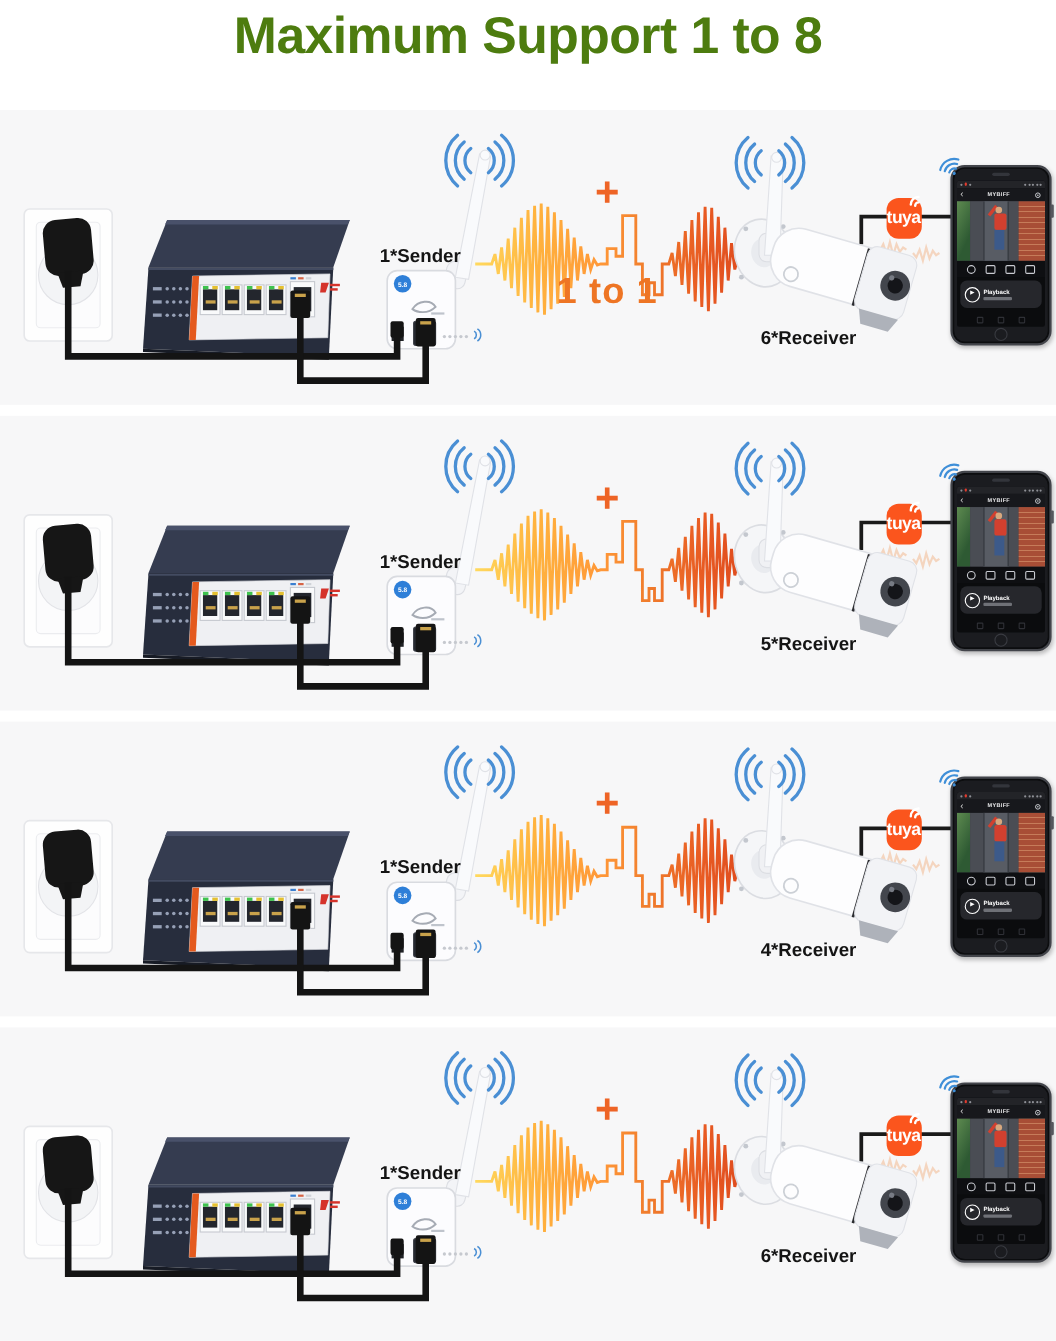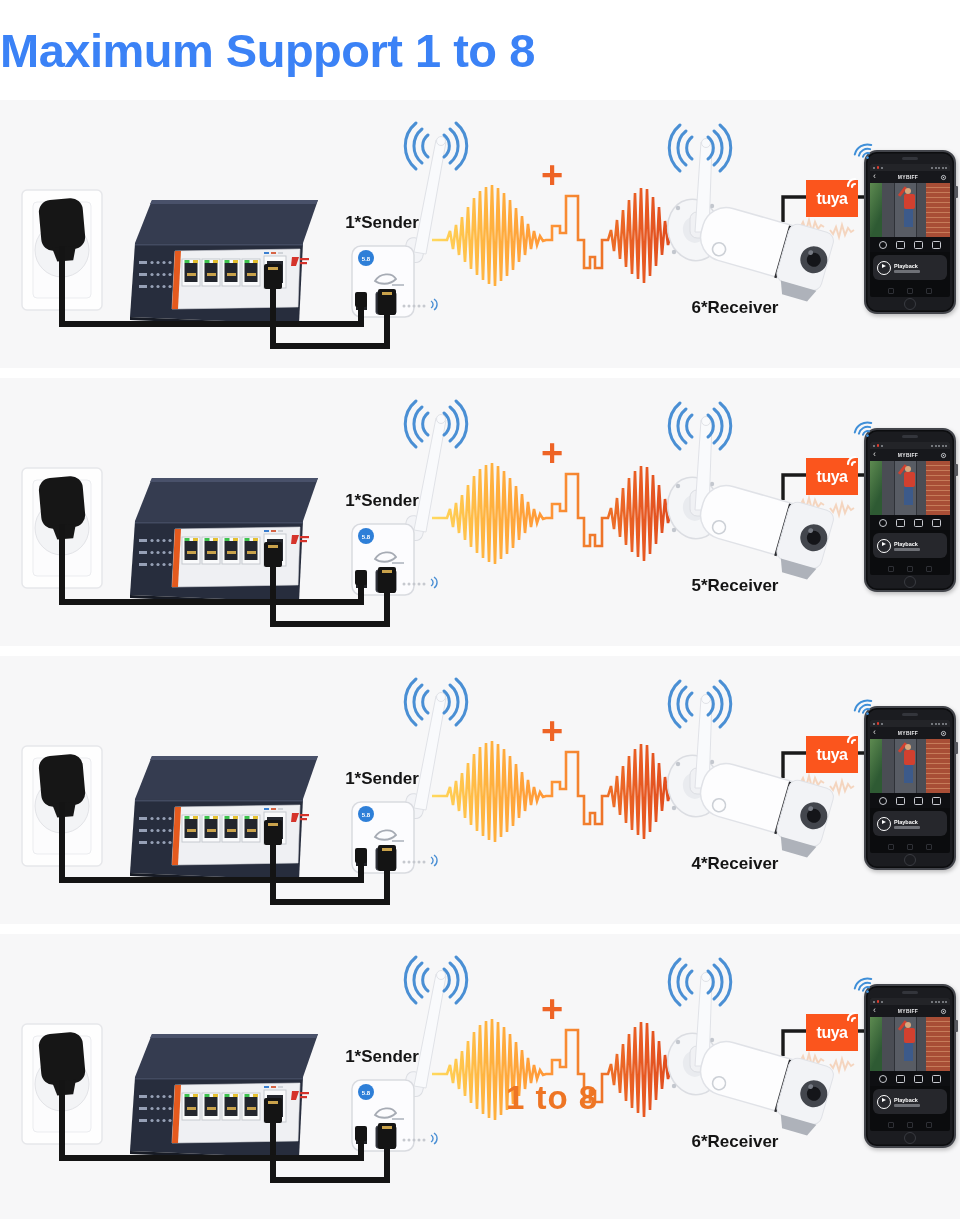--- a/index.html
+++ b/index.html
@@ -1,29 +1,29 @@
 <!DOCTYPE html>
 <html><head>
 <meta charset="utf-8">
 <style>
   html,body{margin:0;padding:0;background:#fff;}
   body{width:960px;height:1219px;overflow:hidden;font-family:"Liberation Sans","DejaVu Sans",sans-serif;position:relative;}
   header{height:100px;background:#fff;}
-  h1{margin:0;padding-top:23px;text-align:left;font-size:47px;font-weight:700;color:#3b82f6;letter-spacing:-0.5px;}
+  h1{margin:0;padding-top:4px;text-align:center;font-size:47px;font-weight:700;color:#4d7c0f;letter-spacing:-0.5px;}
   #rows{background:#fff;}
   .row{position:relative;height:268px;background:#f7f7f8;margin-bottom:10px;overflow:hidden;}
   .row-last{height:285px;margin-bottom:0;}
   .row-art{position:absolute;left:0;top:0;}
   .lbl{position:absolute;font-weight:700;color:#141414;font-size:17px;text-align:center;}
-  .sender-lbl{left:340px;top:113px;width:84px;}
+  .sender-lbl{left:340px;top:123px;width:84px;}
   .receiver-lbl{left:650px;top:198px;width:170px;}
   .plus{position:absolute;left:517px;top:54px;width:70px;text-align:center;font-size:38px;font-weight:700;color:#ee6426;}
   .ratio{position:absolute;left:462px;top:145px;width:180px;text-align:center;font-size:33px;font-weight:700;color:#ee7524;letter-spacing:1px;}
   
-  .tuya{position:absolute;left:806px;top:80px;width:52px;height:37px;background:#fb551d;border-radius:0;display:flex;align-items:center;justify-content:center;}
+  .tuya{position:absolute;left:806px;top:80px;width:32px;height:37px;background:#fb551d;border-radius:11px;display:flex;align-items:center;}
   .tuya span{color:#fff;font-weight:700;font-size:16px;letter-spacing:-0.5px;}
   .tuya svg{position:absolute;right:-6px;top:-8px;width:18px;height:17px;overflow:visible;}
   
   .phone{position:absolute;left:864px;top:50px;width:88px;height:160px;background:#1b1c20;border:2px solid #43454b;border-radius:13px;box-shadow:inset 0 0 0 1.5px #0c0d0f,1px 2px 4px rgba(0,0,0,.25);}
   .phone::after{content:"";position:absolute;right:-4px;top:34px;width:3px;height:12px;background:#55575d;border-radius:1px;}
   .p-spk{position:absolute;top:5px;left:50%;transform:translateX(-50%);width:16px;height:2.5px;border-radius:2px;background:#33353b;}
   .p-home{position:absolute;bottom:2px;left:50%;transform:translateX(-50%);width:10px;height:10px;border:1.5px solid #393b41;border-radius:50%;}
   .p-screen{position:absolute;left:4px;right:4px;top:12px;bottom:15px;background:#0b0c0e;overflow:hidden;display:flex;flex-direction:column;border-radius:2px;}
   .p-status{height:7px;background:#232428;display:flex;align-items:center;gap:1.5px;padding:0 3px;flex:none;}
   .p-status i{width:2px;height:2px;background:#8e9096;border-radius:50%;display:block;}
@@ -235,20 +235,21 @@
         <rect x="264" y="164" width="18" height="25" rx="2"></rect>
         <rect x="268" y="167" width="10" height="3" fill="#c9a24b"></rect>
         <rect x="378" y="189" width="18" height="26" rx="2"></rect>
         <rect x="382" y="192" width="10" height="3" fill="#c9a24b"></rect>
         <rect x="355" y="192" width="12" height="15" rx="2"></rect>
       </g>
     </svg>
 
     <div class="lbl sender-lbl">1*Sender</div>
     <div class="plus">+</div>
+    <div class="ratio">1 to 1</div>
     <div class="lbl receiver-lbl">6*Receiver</div>
 
     <div class="tuya">
       <span>tuya</span>
       <svg viewBox="0 0 18 17">
         <path d="M2,14 A7,7 0 0 1 9,7" stroke="#fff" stroke-width="2.2" fill="none" stroke-linecap="round"></path>
         <path d="M6,15 A3,3 0 0 1 9,12" stroke="#fff" stroke-width="2.2" fill="none" stroke-linecap="round"></path>
       </svg>
     </div>
 
@@ -901,21 +902,20 @@
         <rect x="264" y="164" width="18" height="25" rx="2"></rect>
         <rect x="268" y="167" width="10" height="3" fill="#c9a24b"></rect>
         <rect x="378" y="189" width="18" height="26" rx="2"></rect>
         <rect x="382" y="192" width="10" height="3" fill="#c9a24b"></rect>
         <rect x="355" y="192" width="12" height="15" rx="2"></rect>
       </g>
     </svg>
 
     <div class="lbl sender-lbl">1*Sender</div>
     <div class="plus">+</div>
-    <div class="ratio">1 to 8</div>
     <div class="lbl receiver-lbl">6*Receiver</div>
 
     <div class="tuya">
       <span>tuya</span>
       <svg viewBox="0 0 18 17">
         <path d="M2,14 A7,7 0 0 1 9,7" stroke="#fff" stroke-width="2.2" fill="none" stroke-linecap="round"></path>
         <path d="M6,15 A3,3 0 0 1 9,12" stroke="#fff" stroke-width="2.2" fill="none" stroke-linecap="round"></path>
       </svg>
     </div>
 

